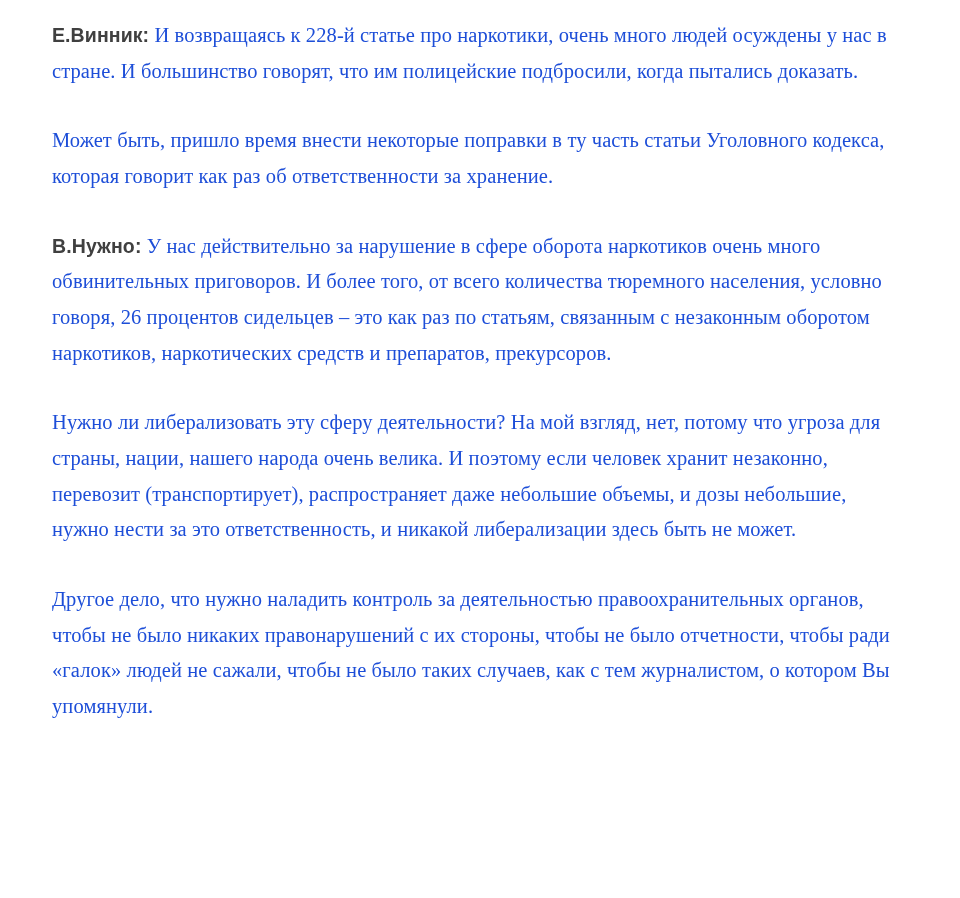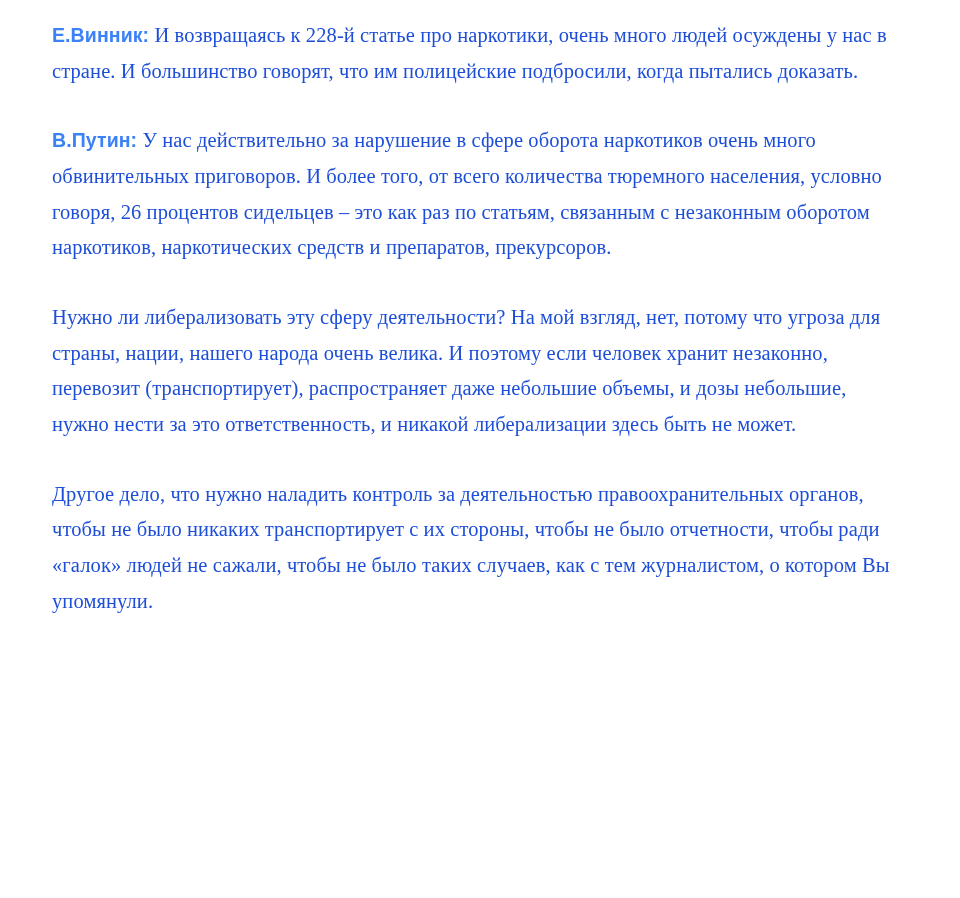--- a/index.html
+++ b/index.html
@@ -25,41 +25,44 @@
     letter-spacing: 0.1px;
     text-align: left;
   }
   .para:last-child {
     margin-bottom: 0;
   }
   .speaker {
     font-family: "Liberation Sans", "DejaVu Sans", sans-serif;
     font-weight: bold;
     font-size: 19.5px;
-    color: #3b82f6;
+    color: #404040;
   }
   .body-text {
     color: #1d4ed8;
   }
 </style>
 </head>
 <body>
 
 <div class="transcript">
 
   <p class="para">
     <span class="speaker">Е.Винник:</span><span class="body-text"> И возвращаясь к 228-й статье про наркотики, очень много людей осуждены у нас в стране. И большинство говорят, что им полицейские подбросили, когда пытались доказать.</span>
   </p>
 
+  <p class="para">
+    <span class="speaker"></span><span class="body-text">Может быть, пришло время внести некоторые поправки в ту часть статьи Уголовного кодекса, которая говорит как раз об ответственности за хранение.</span>
+  </p>
 
   <p class="para">
-    <span class="speaker">В.Путин:</span><span class="body-text"> У нас действительно за нарушение в сфере оборота наркотиков очень много обвинительных приговоров. И более того, от всего количества тюремного населения, условно говоря, 26 процентов сидельцев – это как раз по статьям, связанным с незаконным оборотом наркотиков, наркотических средств и препаратов, прекурсоров.</span>
+    <span class="speaker">В.Нужно:</span><span class="body-text"> У нас действительно за нарушение в сфере оборота наркотиков очень много обвинительных приговоров. И более того, от всего количества тюремного населения, условно говоря, 26 процентов сидельцев – это как раз по статьям, связанным с незаконным оборотом наркотиков, наркотических средств и препаратов, прекурсоров.</span>
   </p>
 
   <p class="para">
     <span class="speaker"></span><span class="body-text">Нужно ли либерализовать эту сферу деятельности? На мой взгляд, нет, потому что угроза для страны, нации, нашего народа очень велика. И поэтому если человек хранит незаконно, перевозит (транспортирует), распространяет даже небольшие объемы, и дозы небольшие, нужно нести за это ответственность, и никакой либерализации здесь быть не может.</span>
   </p>
 
   <p class="para">
-    <span class="speaker"></span><span class="body-text">Другое дело, что нужно наладить контроль за деятельностью правоохранительных органов, чтобы не было никаких транспортирует с их стороны, чтобы не было отчетности, чтобы ради «галок» людей не сажали, чтобы не было таких случаев, как с тем журналистом, о котором Вы упомянули.</span>
+    <span class="speaker"></span><span class="body-text">Другое дело, что нужно наладить контроль за деятельностью правоохранительных органов, чтобы не было никаких правонарушений с их стороны, чтобы не было отчетности, чтобы ради «галок» людей не сажали, чтобы не было таких случаев, как с тем журналистом, о котором Вы упомянули.</span>
   </p>
 
 </div>
 
 </body></html>

